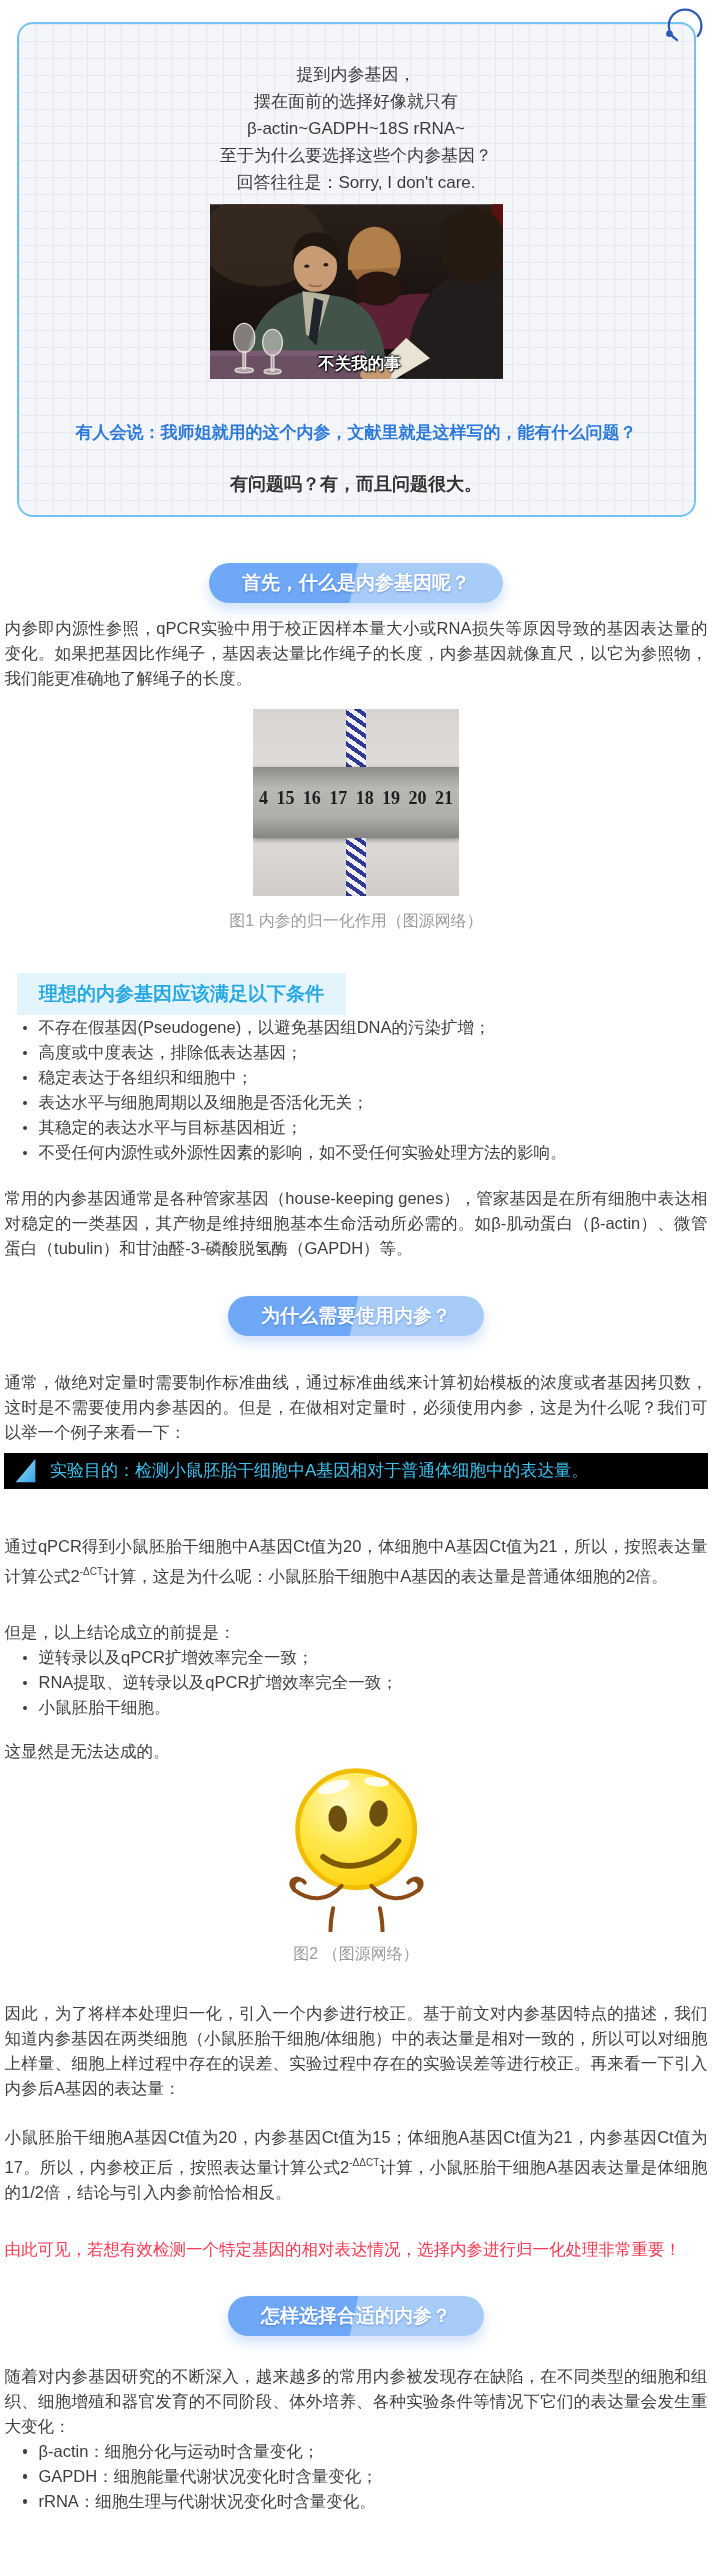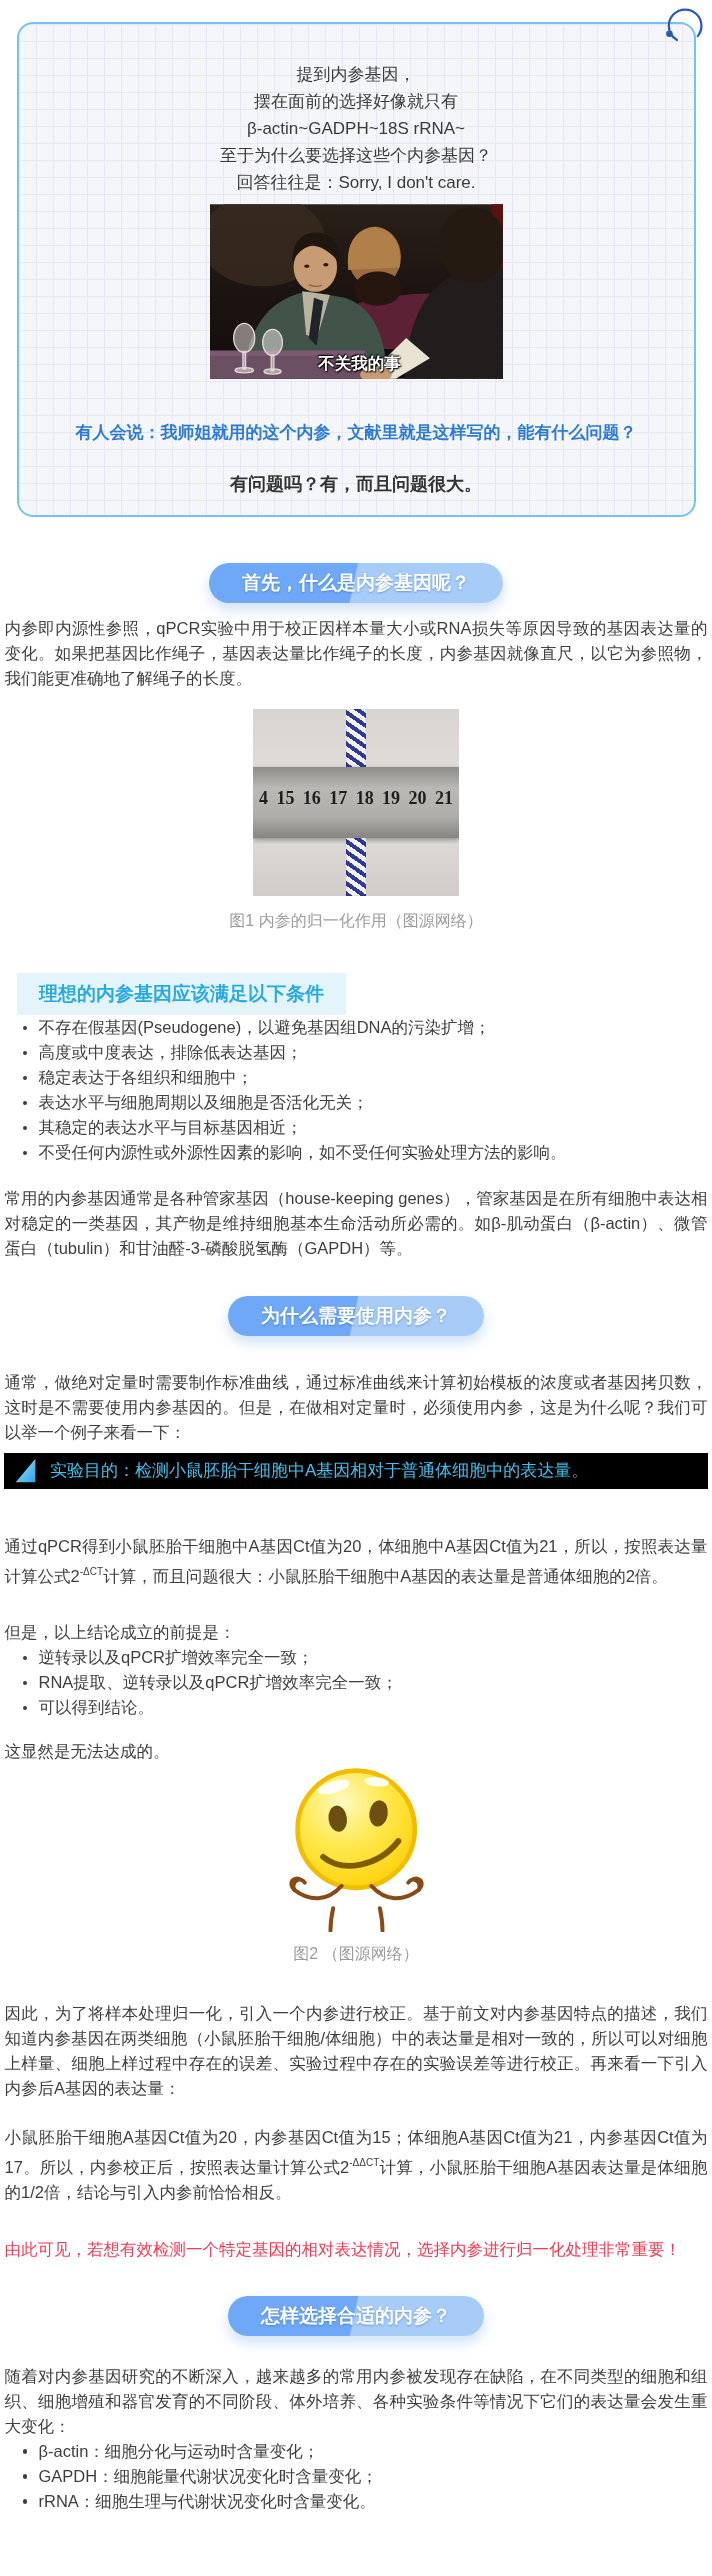--- a/index.html
+++ b/index.html
@@ -205,28 +205,28 @@
         <linearGradient id="tri" x1="0" y1="0" x2="1" y2="1">
           <stop offset="0" stop-color="#a6dff7"></stop>
             <stop offset="1" stop-color="#2fa3e6"></stop>
         </linearGradient>
       </defs>
       <polygon points="31,1 31,37 1,37" fill="url(#tri)"></polygon>
     </svg>
     <span class="callout-text">实验目的：检测小鼠胚胎干细胞中A基因相对于普通体细胞中的表达量。</span>
   </div>
 
-  <p class="para p-d"><span>通过qPCR得到小鼠胚胎干细胞中A基因Ct值为20，体细胞中A基因Ct值为21，所以，按照表达量计算公式2</span><sup>-ΔCT</sup><span>计算，而且问题很大：小鼠胚胎干细胞中A基因的表达量是普通体细胞的2倍。</span></p>
+  <p class="para p-d"><span>通过qPCR得到小鼠胚胎干细胞中A基因Ct值为20，体细胞中A基因Ct值为21，所以，按照表达量计算公式2</span><sup>-ΔCT</sup><span>计算，这是为什么呢：小鼠胚胎干细胞中A基因的表达量是普通体细胞的2倍。</span></p>
 
   <p class="para p-e">但是，以上结论成立的前提是：</p>
 
   <ul class="bullets bullets-2">
     <li>逆转录以及qPCR扩增效率完全一致；</li>
     <li>RNA提取、逆转录以及qPCR扩增效率完全一致；</li>
-    <li>可以得到结论。</li>
+    <li>小鼠胚胎干细胞。</li>
   </ul>
 
   <p class="para p-f">这显然是无法达成的。</p>
 
   <figure class="fig2" style="margin-top:1.3px">
     <svg width="175" height="166" viewBox="0 0 265 252">
       <defs>
         <radialGradient id="face" cx="38%" cy="28%" r="80%">
           <stop offset="0" stop-color="#fff9c0"></stop>
           <stop offset=".45" stop-color="#ffe94f"></stop>

